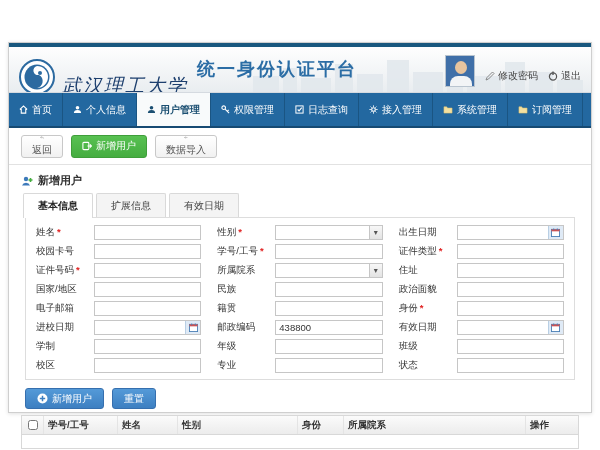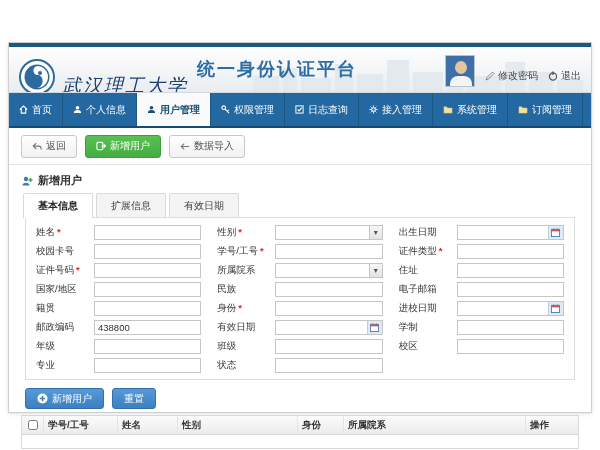--- a/index.html
+++ b/index.html
@@ -29,21 +29,21 @@
 
   
   .nav { display:flex; height:35px; background:#2368a0; border-bottom:2px solid #164a73; }
   .nav-item { display:flex; align-items:center; gap:4px; padding:0 10px; font-size:10px; color:#fff; border-right:1px solid #1a5583; cursor:pointer; white-space:nowrap; }
   .nav-item svg { display:block; }
   .nav-item.active { background:#f8fafb; color:#1b4f72; font-weight:bold; }
 
   
   .toolbar { display:flex; align-items:center; gap:8px; height:37px; padding:0 12px; background:#fff; border-bottom:1px solid #e2e2e2; }
   .btn { display:inline-flex; align-items:center; gap:4px; height:23px; padding:0 10px; font-size:10px; border-radius:3px; cursor:pointer; }
-  .btn-light { background:linear-gradient(#ffffff,#f1f1f1); border:1px solid #c8c8c8; color:#555; }
+  .btn-light { background:linear-gradient(#ffffff,#f1f1f1); border:1px solid #c8c8c8; color:#555;flex-direction:column; }
   .btn-green { background:linear-gradient(#58c152,#45ad40); border:1px solid #3f9e3a; color:#fff; }
 
   
   .section-title { display:flex; align-items:center; gap:5px; padding:8px 12px 5px; font-size:11px; font-weight:bold; color:#333; }
   .tabs { display:flex; gap:3px; padding:0 0 0 14px; position:relative; z-index:2; }
   .tab { padding:5px 14px 4px; font-size:10px; color:#444; background:#f4f4f4; border:1px solid #d9d9d9; border-bottom:none; border-radius:2px 2px 0 0; cursor:pointer; }
   .tab.active { background:#fff; font-weight:bold; color:#222; margin-bottom:-1px; padding-bottom:5px; }
   .tab-content { margin:0 16px; border:1px solid #ddd; background:#fff; padding:7px 10px 6px; }
   .form-grid { display:grid; grid-template-columns:1fr 1fr 1fr; column-gap:16px; row-gap:4px; }
   .cell { display:flex; align-items:center; height:15px; }
@@ -306,20 +306,26 @@
         <span class="fctl">
               <input class="finput" style="">
             </span>
       </div>
       <div class="cell">
         <span class="flabel"><span>民族</span></span>
         <span class="fctl">
               <input class="finput" style="">
             </span>
       </div>
+      <div class="cell">
+        <span class="flabel"><span>政治面貌</span></span>
+        <span class="fctl">
+              <input class="finput" style="">
+            </span>
+      </div>
 
       <div class="cell">
         <span class="flabel"><span>电子邮箱</span></span>
         <span class="fctl">
               <input class="finput" style="">
             </span>
       </div>
       <div class="cell">
         <span class="flabel"><span>籍贯</span></span>
         <span class="fctl">

